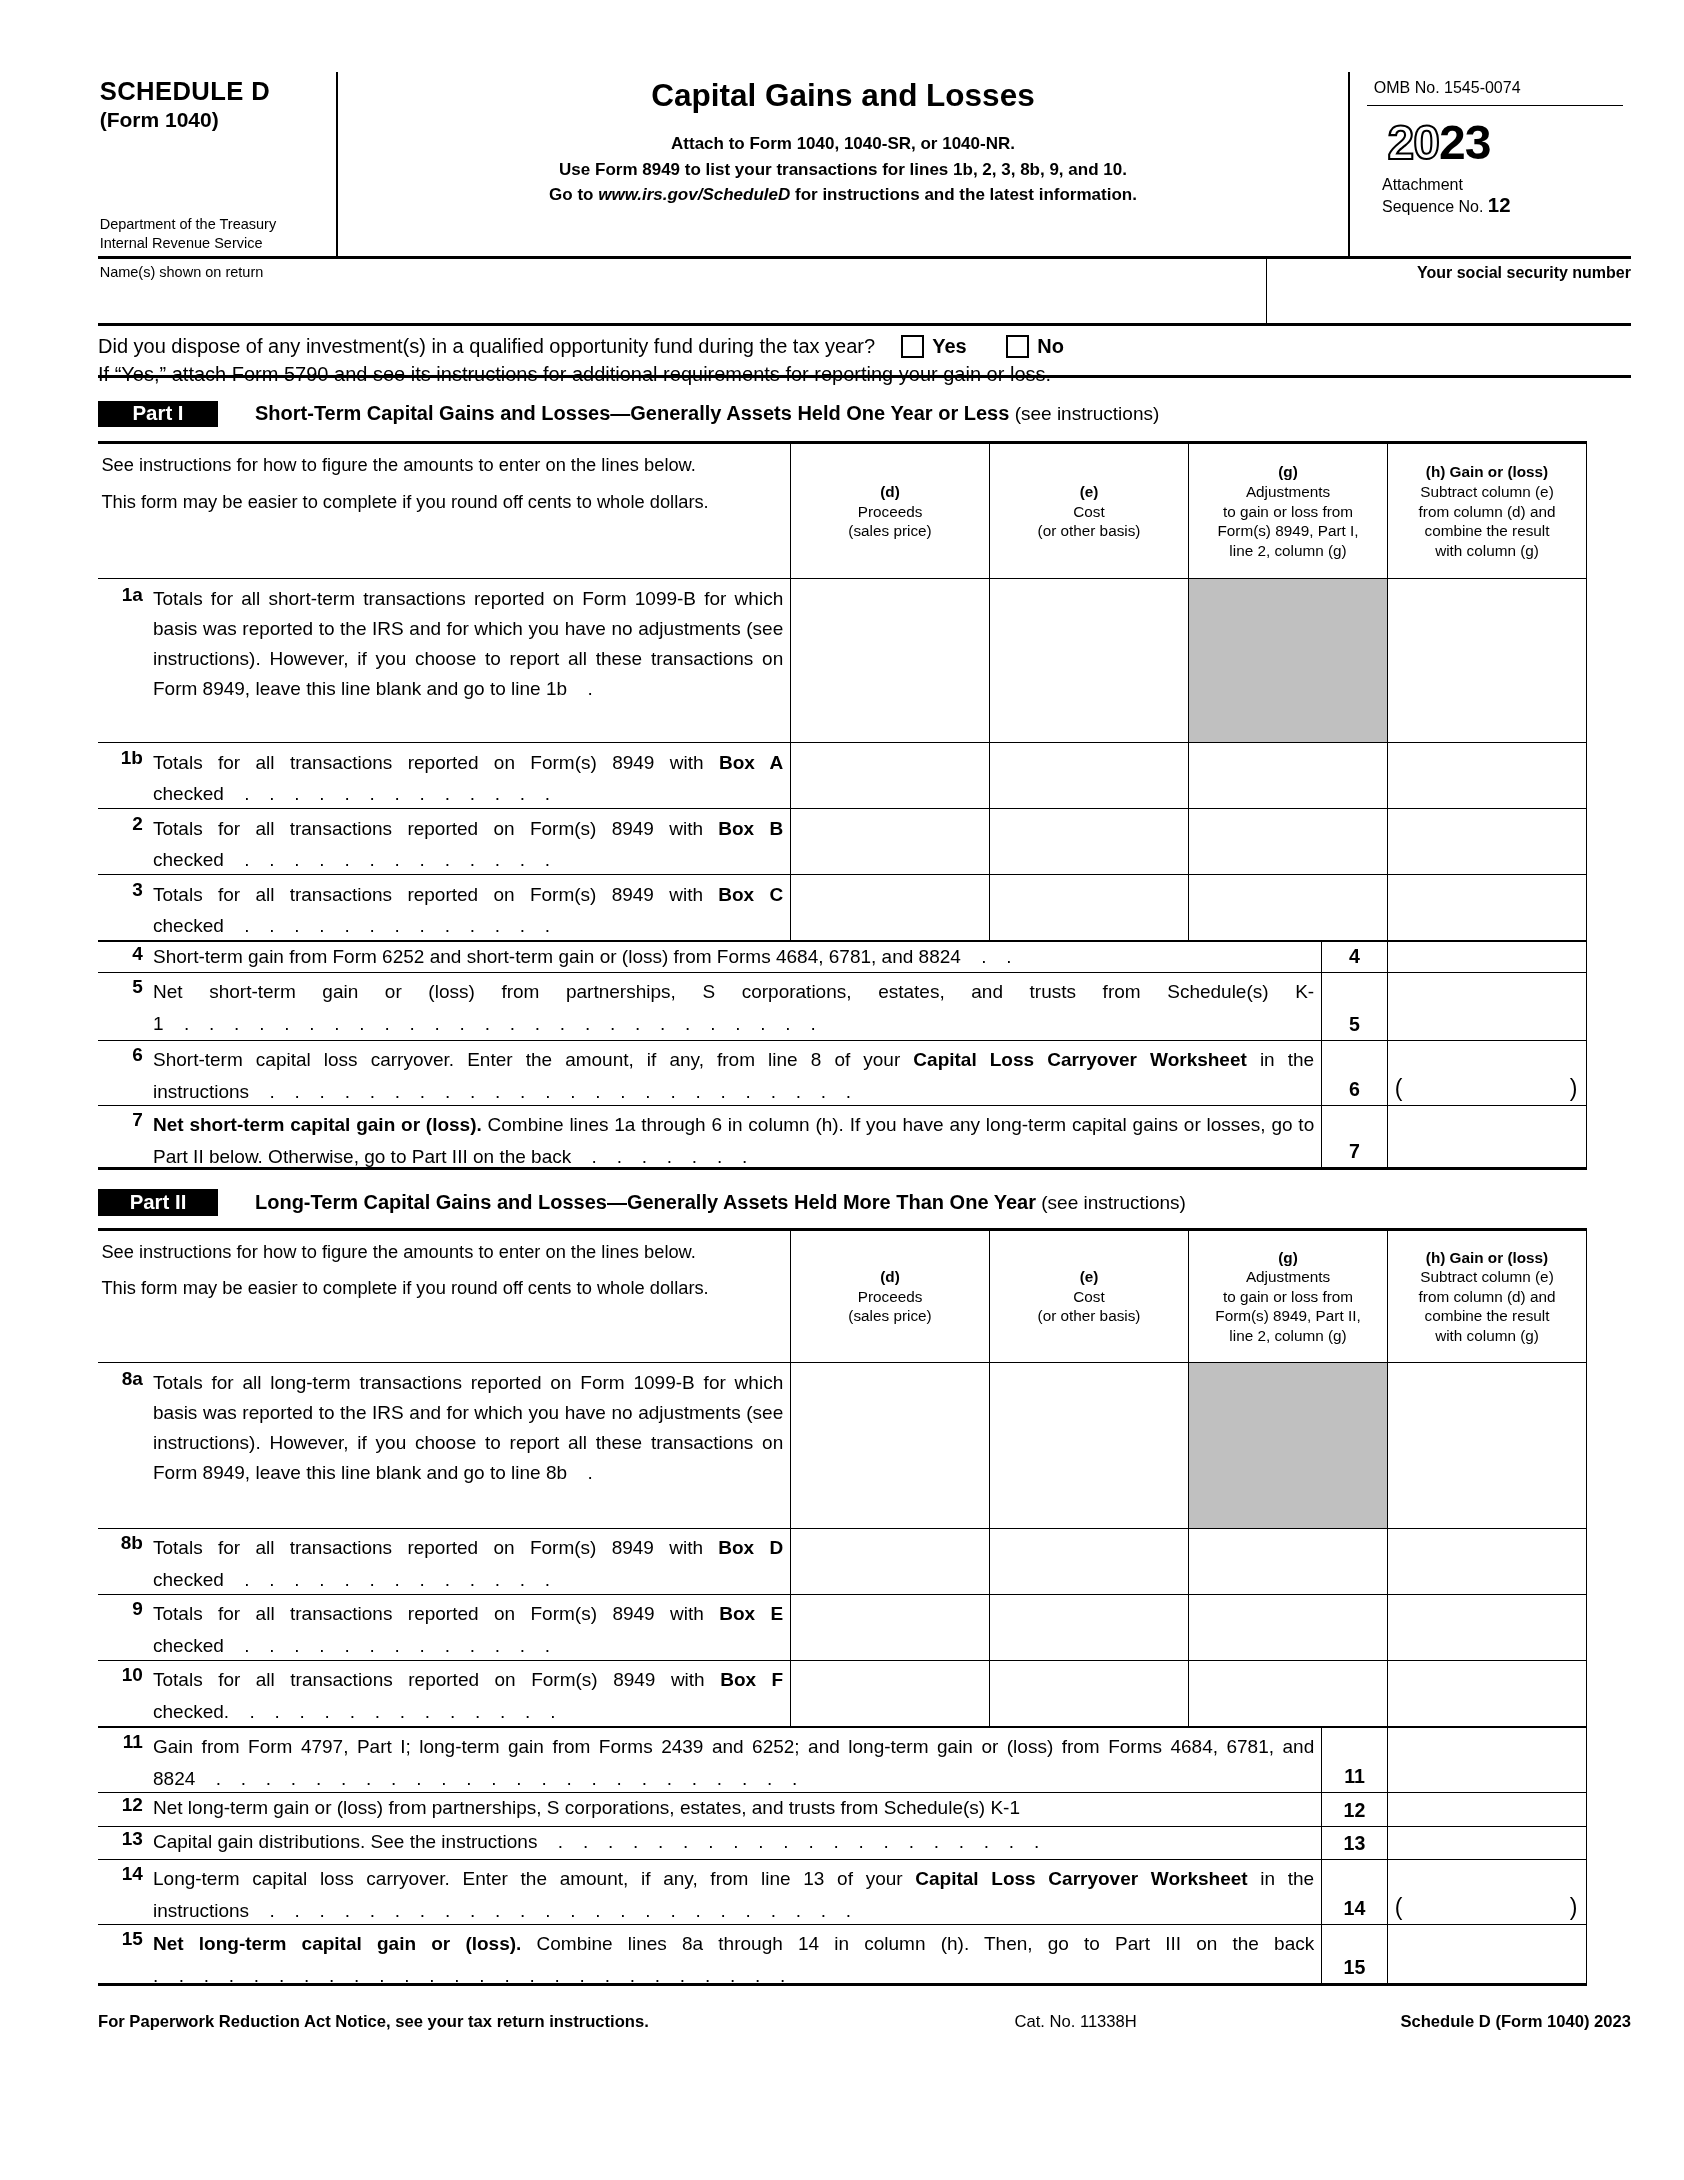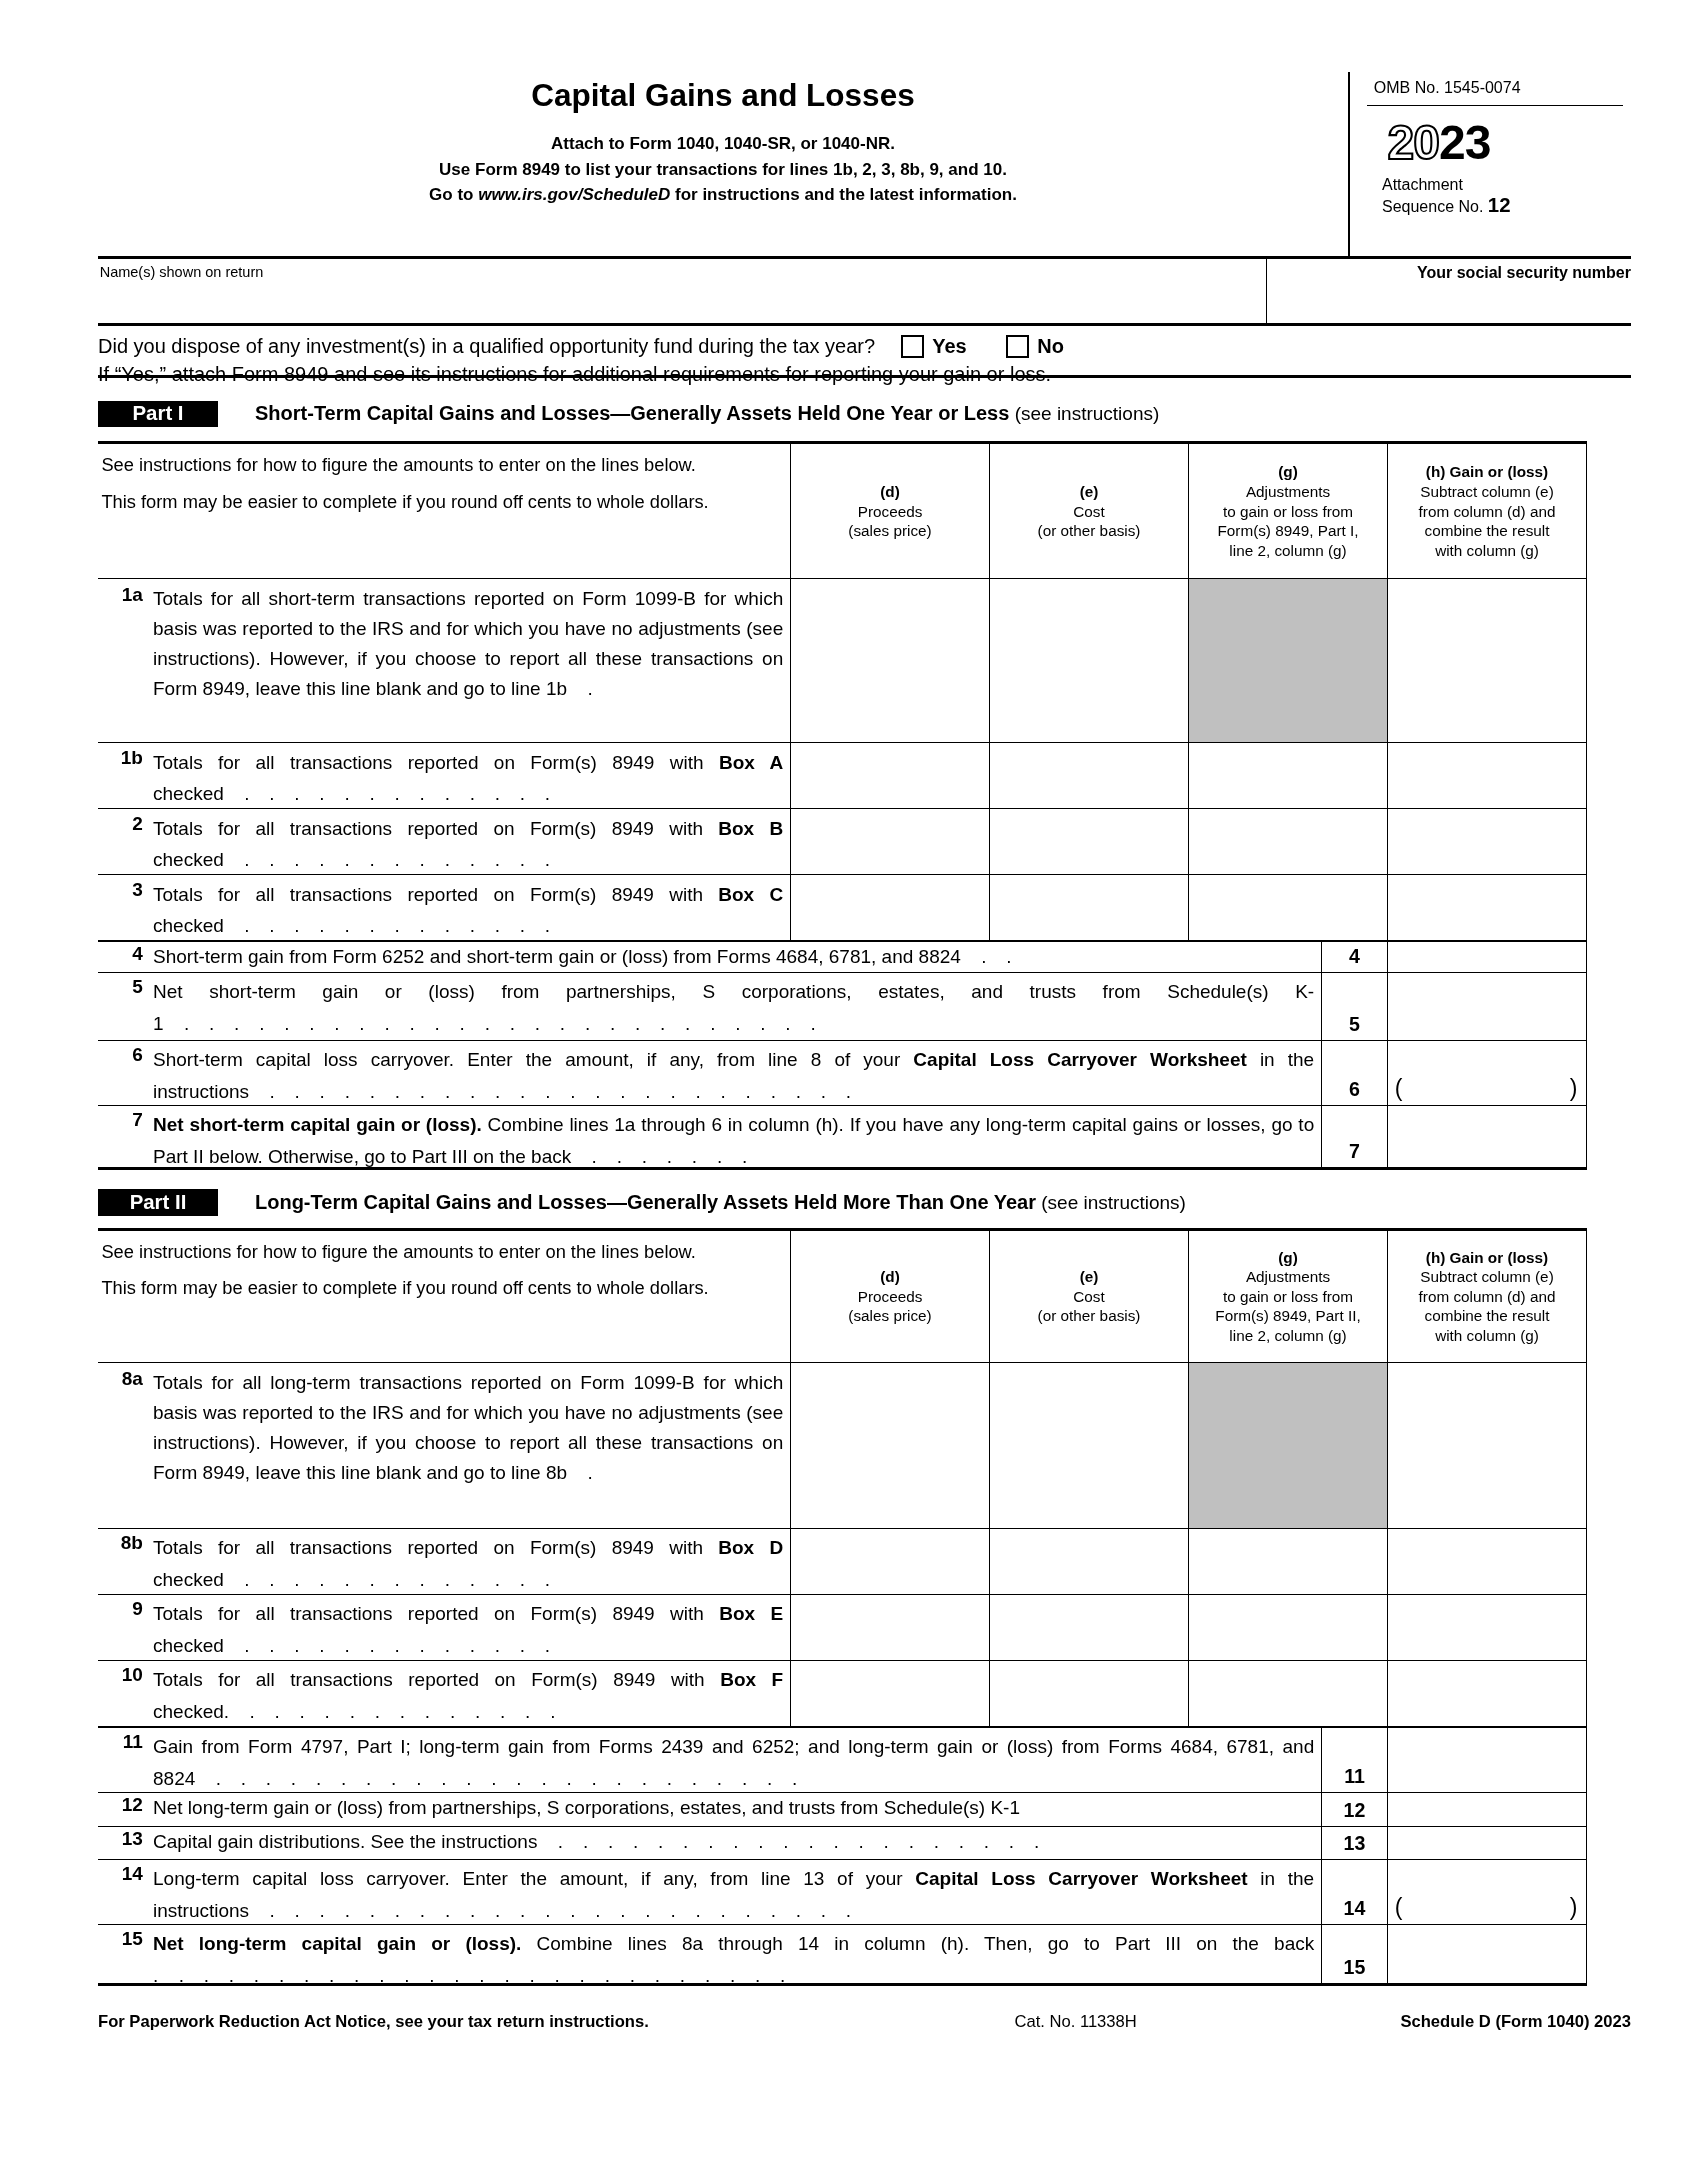--- a/index.html
+++ b/index.html
@@ -75,20 +75,28 @@
   .f-left { font-weight:bold; }
   .f-cat { margin-left:102px; }
   .f-right { font-weight:bold; }
 </style>
 </head>
 <body>
 
 <div class="page">
 
   <div class="hdr">
+    <div class="hdr-left">
+      <div class="sched">SCHEDULE D</div>
+      <div class="formno">(Form 1040)</div>
+      <div class="dept">
+        <div>Department of the Treasury</div>
+        <div>Internal Revenue Service</div>
+      </div>
+    </div>
     <div class="hdr-center">
       <div class="form-title">Capital Gains and Losses</div>
       <div class="hdr-sub">Attach to Form 1040, 1040-SR, or 1040-NR.</div>
       <div class="hdr-sub">Use Form 8949 to list your transactions for lines 1b, 2, 3, 8b, 9, and 10.</div>
       <div class="hdr-sub">
         <span>Go to </span><i>www.irs.gov/ScheduleD</i><span> for instructions and the latest information.</span>
       </div>
     </div>
     <div class="hdr-right">
       <div class="omb">OMB No. 1545-0074</div>
@@ -110,21 +118,21 @@
   </div>
 
   <div class="qof">
     <div class="qof-line1">
       <span>Did you dispose of any investment(s) in a qualified opportunity fund during the tax year?</span>
       <span class="cb gap1"></span>
       <span class="cb-label">Yes</span>
       <span class="cb gap2"></span>
       <span class="cb-label">No</span>
     </div>
-    <div>If “Yes,” attach Form 8949 and see its instructions for additional requirements for reporting your gain or loss.</div>
+    <div>If “Yes,” attach Form 5790 and see its instructions for additional requirements for reporting your gain or loss.</div>
   </div>
 
   <div class="band band1">
     <span class="band-box">Part I</span>
     <span class="band-title"><b>Short-Term Capital Gains and Losses—Generally Assets Held One Year or Less</b><span class="band-see"> (see instructions)</span></span>
   </div>
 
   <div class="tbl tbl1">
     <div class="trow thead" style="height:135px">
       <div class="desc intro">

